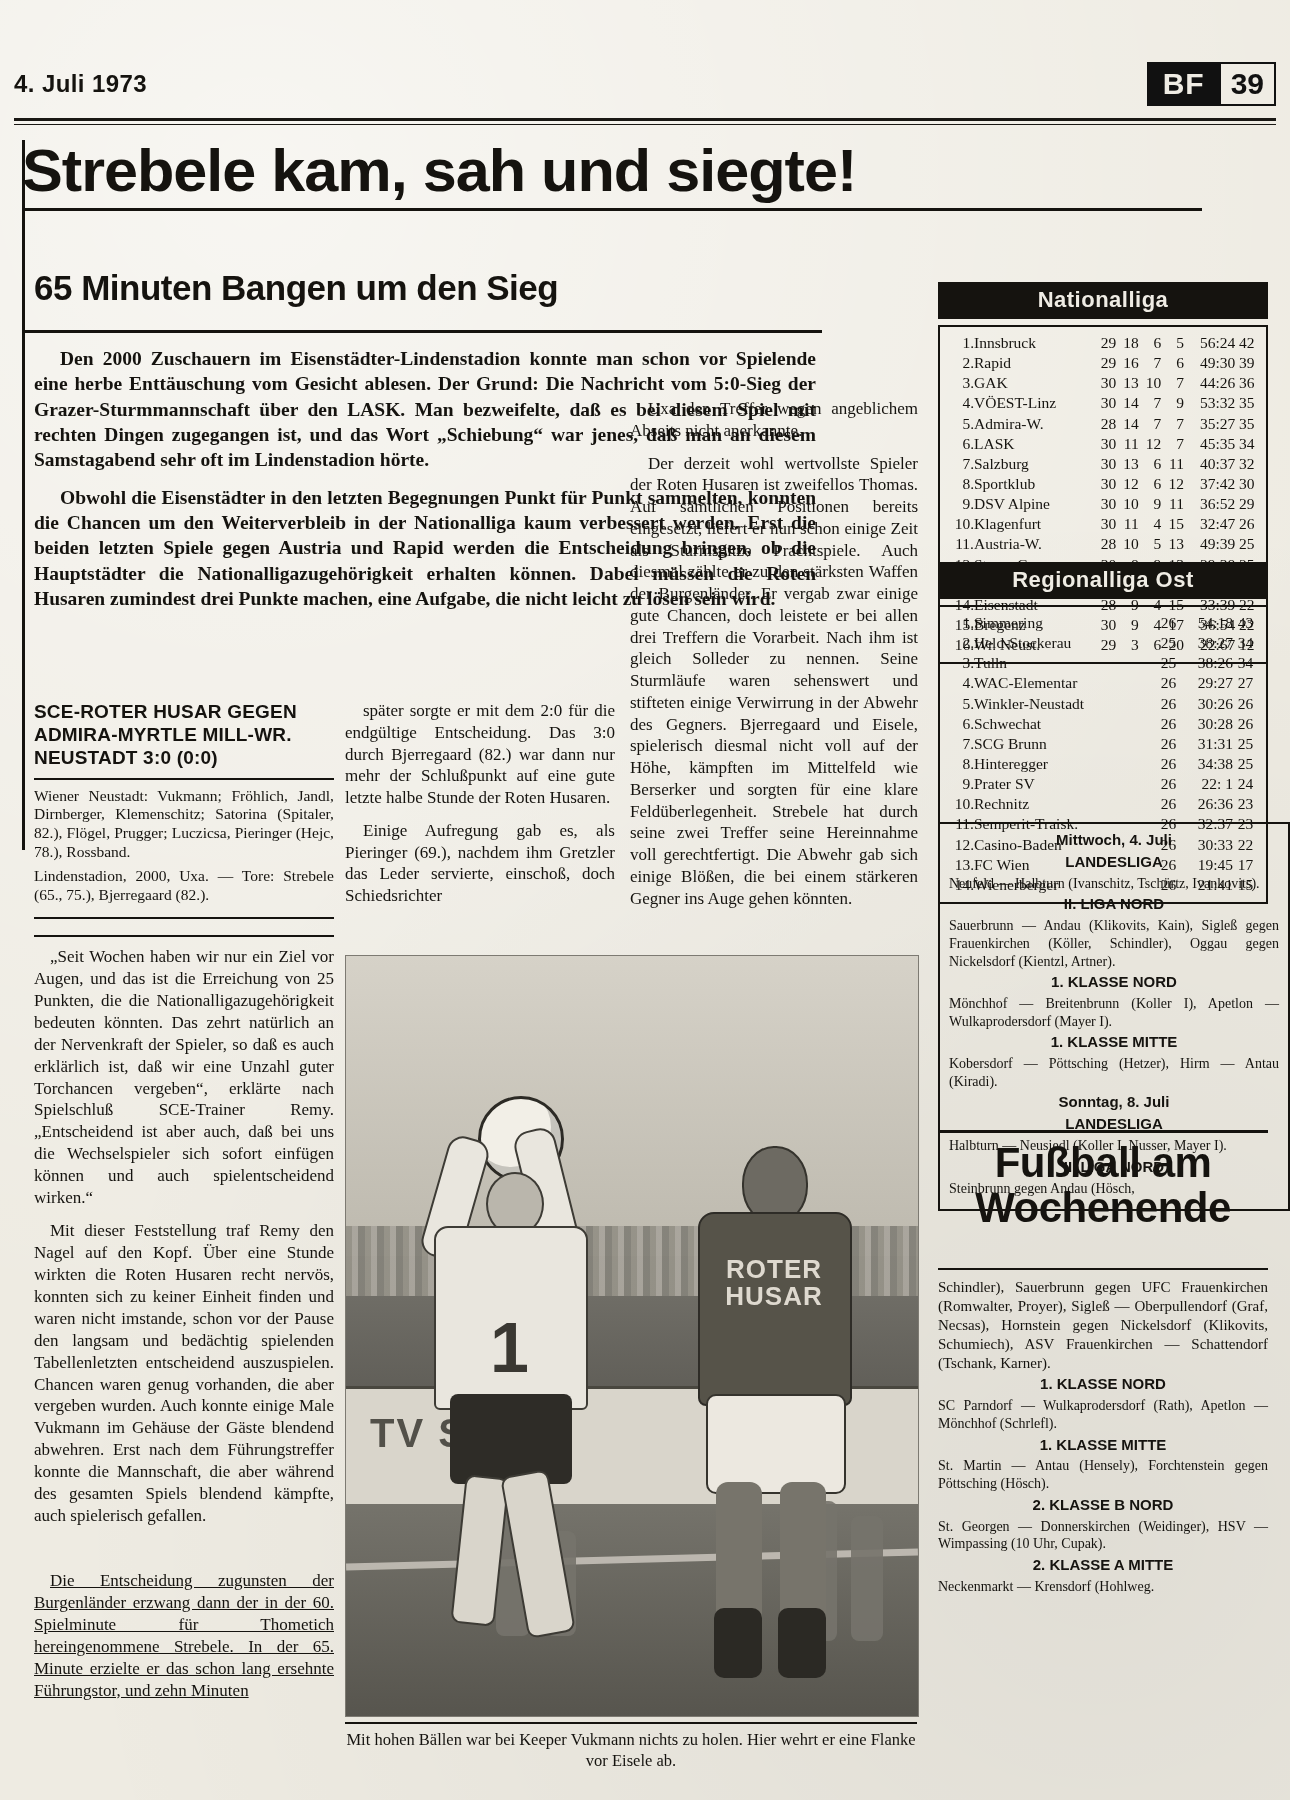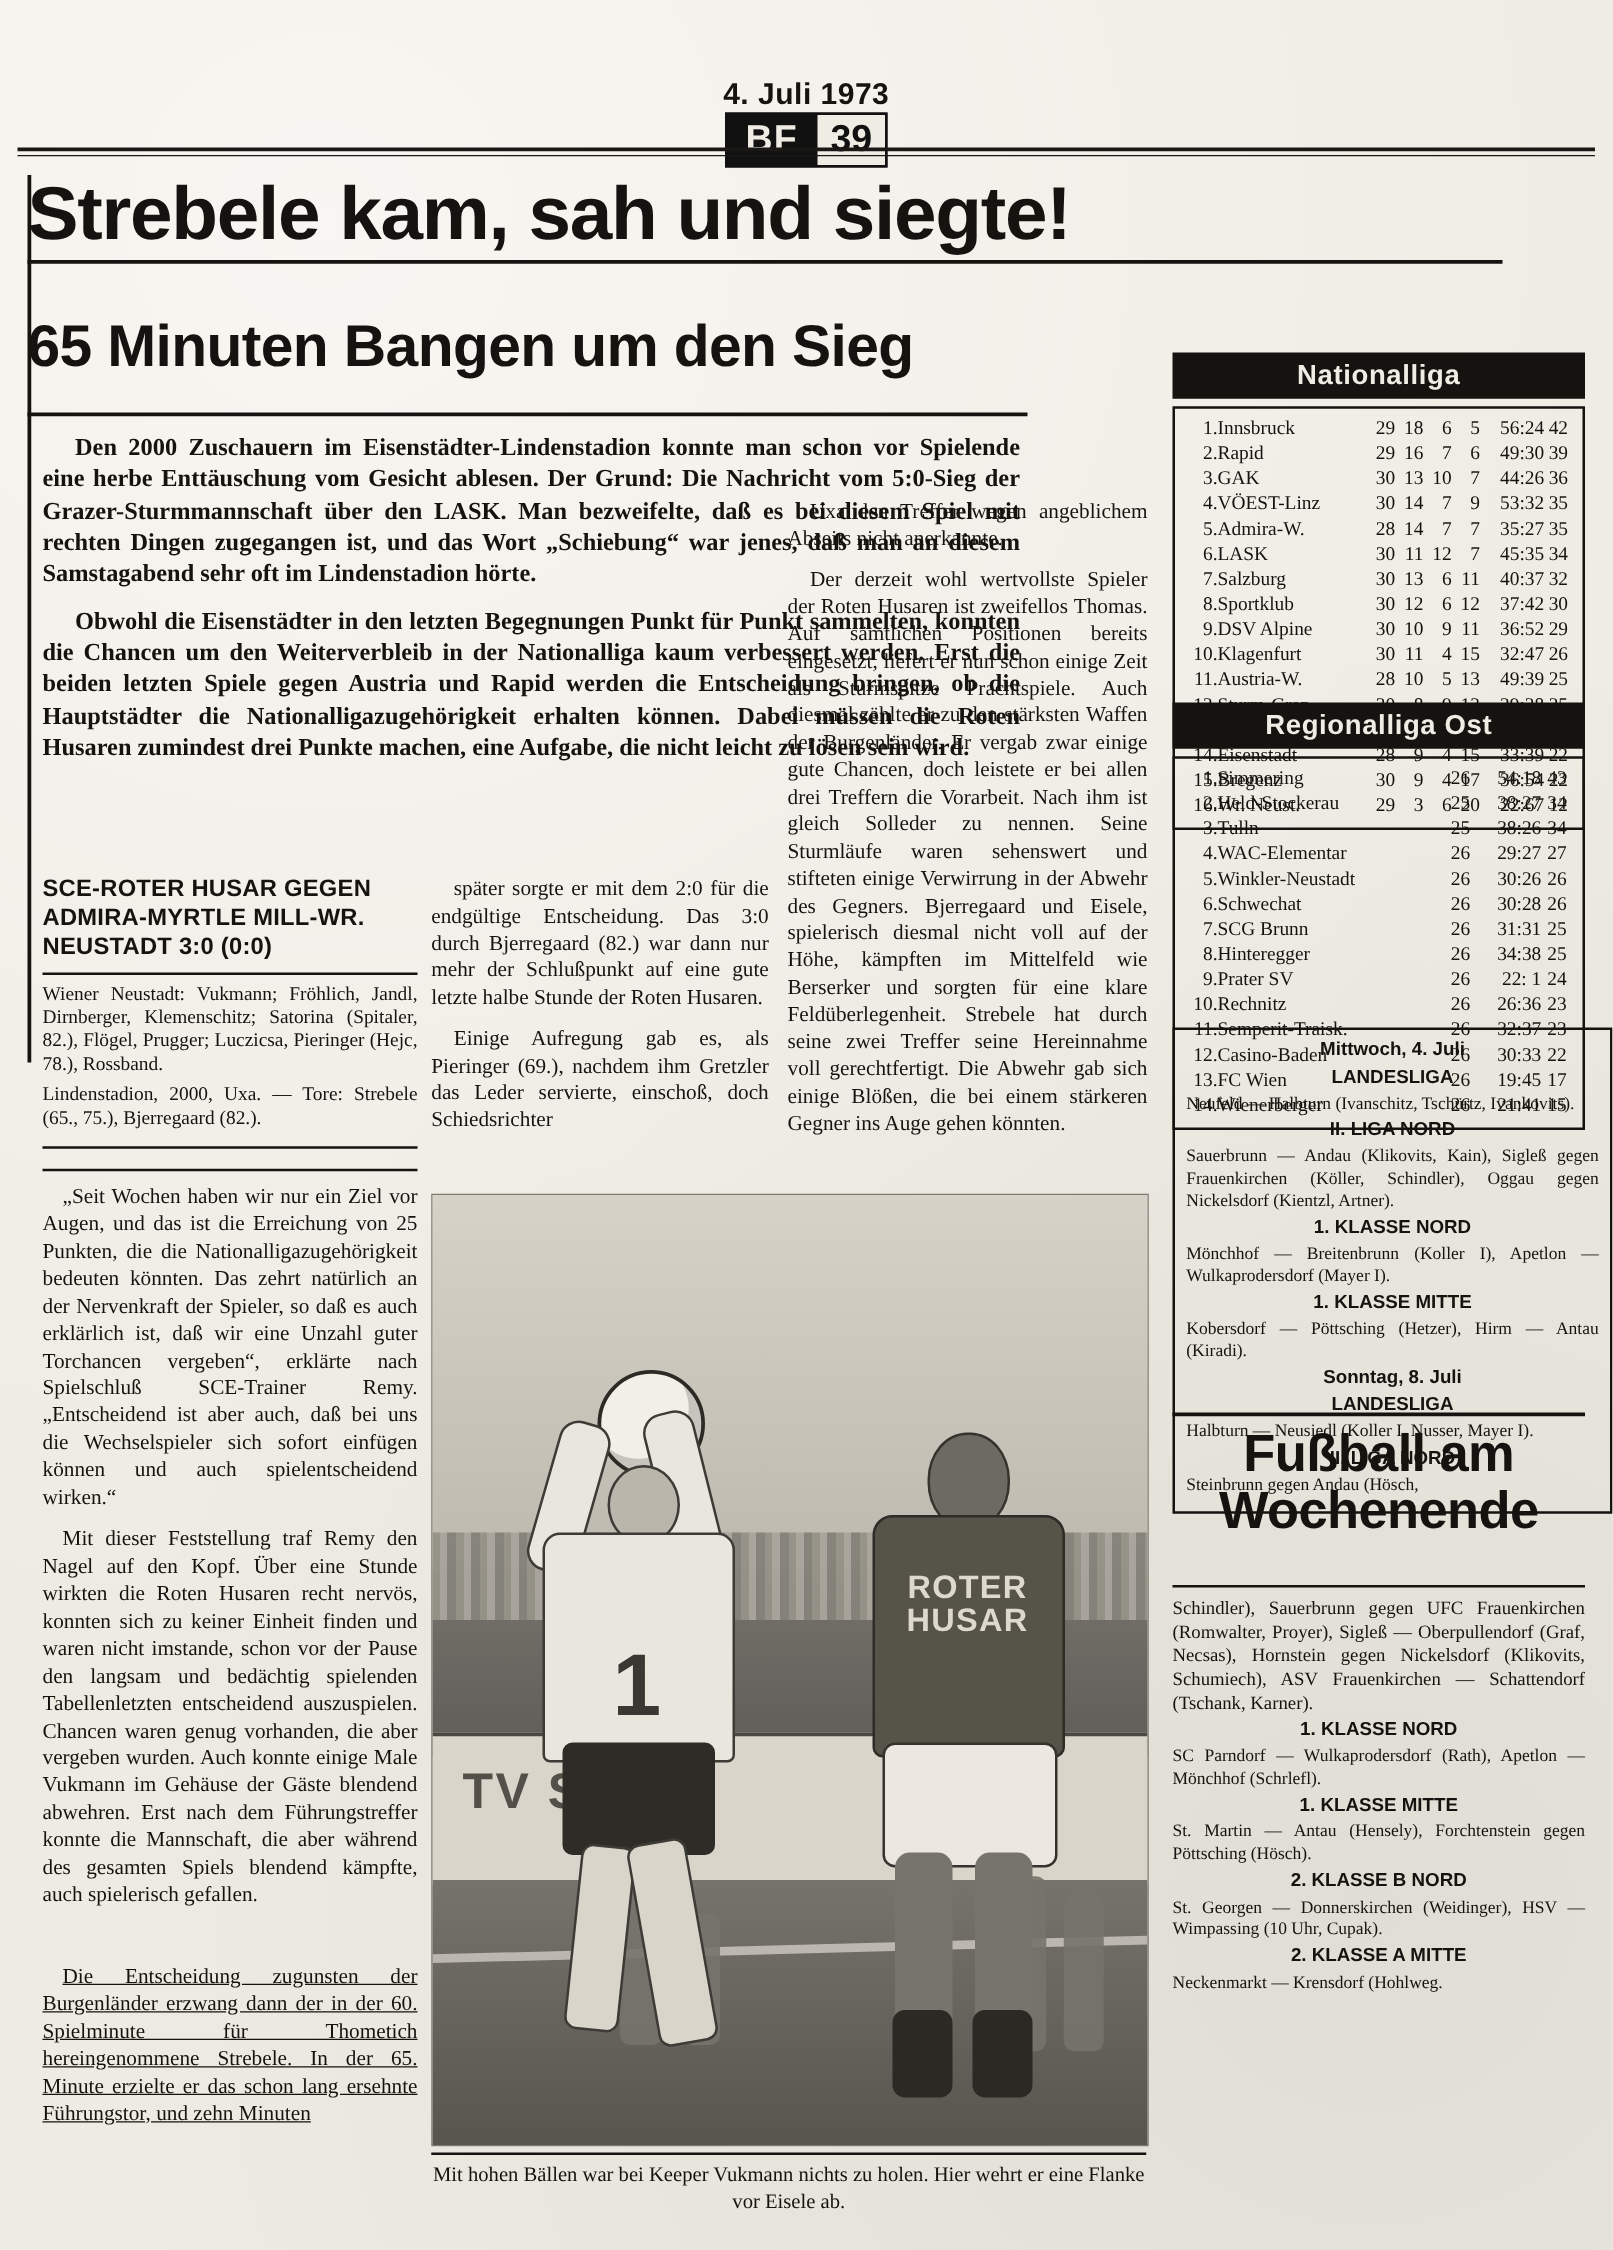--- a/index.html
+++ b/index.html
@@ -14,21 +14,21 @@
   .page{
     position:absolute;inset:0;
     background:
       radial-gradient(circle at 20% 10%, rgba(255,255,255,0.55), rgba(0,0,0,0) 60%),
       radial-gradient(circle at 85% 85%, rgba(0,0,0,0.06), rgba(0,0,0,0) 55%),
       #eeebe2;
   }
   
   .masthead{
     position:absolute;left:14px;top:62px;width:1262px;
-    display:flex;align-items:center;justify-content:space-between;flex-direction:column;
+    display:flex;align-items:center;justify-content:space-between;
   }
   .date{
     font-family:"Liberation Sans", sans-serif;
     font-size:24px;font-weight:600;letter-spacing:.4px;
   }
   .bf-box{
     display:flex;align-items:stretch;border:2px solid #111;
     background:#111;height:40px;
   }
   .bf-left{
@@ -51,24 +51,25 @@
     border-bottom:3px solid #15130f;
     padding-bottom:6px;
   }
   .headline{
     font-family:"Liberation Sans", sans-serif;
     font-weight:700;font-size:60px;letter-spacing:-1px;
     line-height:1.04;margin:0;
     transform:scaleX(1.02);transform-origin:left;
   }
   .subhead{
-    position:absolute;left:22px;top:252px;width:800px;
+    position:absolute;left:22px;top:270px;width:800px;
     font-family:"Liberation Sans", sans-serif;
-    font-weight:700;font-size:47px;letter-spacing:-.5px;margin:0;
+    font-weight:700;font-size:35px;letter-spacing:-.5px;margin:0;
     line-height:1.05;
+    padding-left:12px;
   }
   .subrule{position:absolute;left:22px;top:330px;width:800px;height:3px;background:#15130f;}
   .vrule{position:absolute;left:22px;top:140px;width:3px;height:710px;background:#15130f;}
 
   
   .lead{
     position:absolute;left:34px;top:346px;width:782px;
     font-family:"Liberation Serif", serif;
     font-weight:700;font-size:19.5px;line-height:1.30;text-align:justify;
   }

